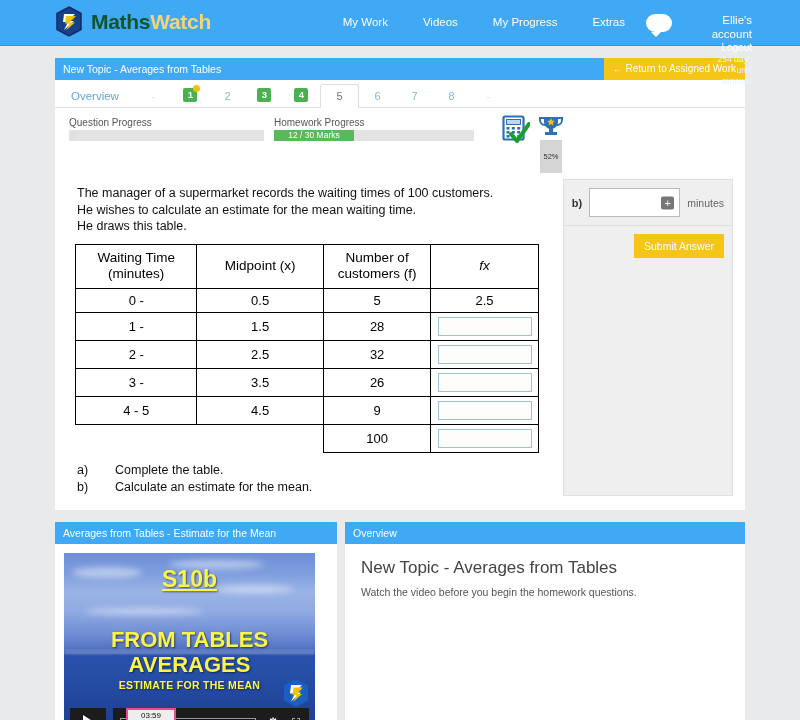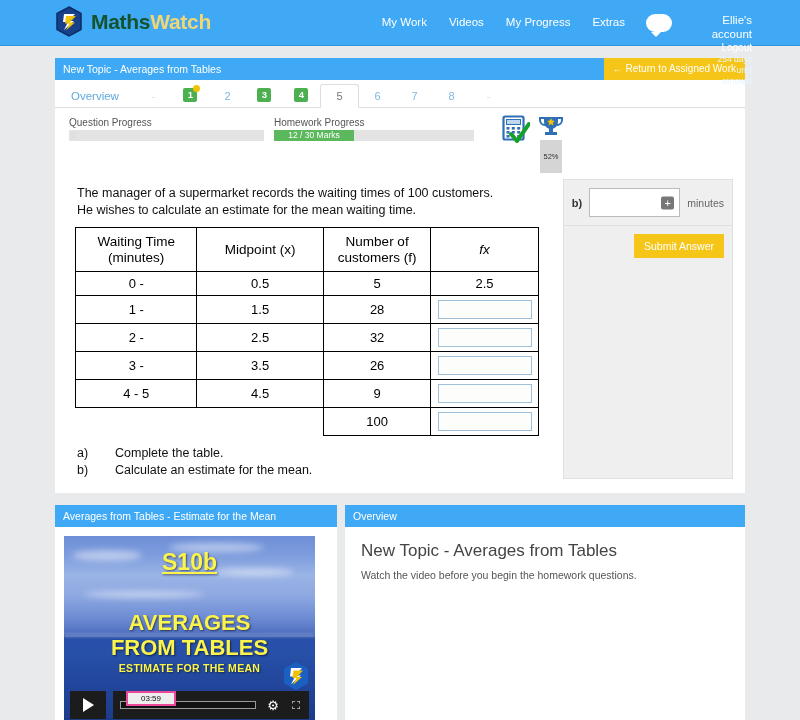--- a/index.html
+++ b/index.html
@@ -17,21 +17,21 @@
     height:46px; background:#3fa9f5; position:relative;
     border-bottom:1px solid #2f95de;
   }
   .brand { position:absolute; left:55px; top:6px; display:flex; align-items:center; gap:8px; }
   .logo-hex { width:28px; height:31px; position:relative; }
   .brand-text { font-size:21px; font-weight:bold; letter-spacing:-.3px; }
   .brand-maths { color:#14532d; }
   .brand-watch { color:#f2d675; }
 
   .nav { position:absolute; right:0; top:0; height:46px; }
-  .nav-links { position:absolute; top:16px; right:175px; display:flex; gap:22px; white-space:nowrap;}
+  .nav-links { position:absolute; top:16px; right:175px; display:flex; gap:35px; white-space:nowrap;}
   .nav-links a { color:#ffffff; font-size:11.5px; text-decoration:none; }
   .acct { position:absolute; right:48px; top:13px; text-align:right; line-height:1.25; }
   .acct .name { color:#ffffff; font-size:11.5px; }
   .acct .logout { color:#ffffff; font-size:10px; }
   .acct .renew { color:#e8f4ff; font-size:8.5px; }
   .bubble {
     position:absolute; right:128px; top:14px;
     width:26px; height:18px; background:#fff; border-radius:9px;
   }
   .bubble::after{
@@ -330,20 +330,21 @@
         </span>
       </div>
     </div>
 
     <div class="split">
 
       <div class="qside">
         <div class="qtext">
           <div>The manager of a supermarket records the waiting times of 100 customers.</div>
           <div>He wishes to calculate an estimate for the mean waiting time.</div>
+          <div>He draws this table.</div>
         </div>
 
         <table class="dt">
           <thead>
             <tr>
               <th class="c1">
                 <div>Waiting Time</div>
                 <div>(minutes)</div>
               </th>
               <th class="c2">
@@ -441,22 +442,22 @@
       <div class="vbody">
         <div class="thumb">
           <div class="sky"></div>
           <div class="cloud" style="left:8px;  top:14px; width:70px; height:11px;"></div>
           <div class="cloud" style="left:105px; top:7px;  width:95px; height:9px;"></div>
           <div class="cloud" style="left:150px; top:32px; width:80px; height:8px;"></div>
           <div class="cloud" style="left:20px;  top:55px; width:120px;height:7px;"></div>
           <div class="horizon"></div>
           <div class="t-s10b">S10b</div>
           <div class="t-main">
+            <div>FROM TABLES</div>
             <div>AVERAGES</div>
-            <div>FROM TABLES</div>
           </div>
           <div class="t-sub">ESTIMATE FOR THE MEAN</div>
 
           <span class="vlogo">
             <svg width="28" height="30" viewBox="0 0 28 30">
               <polygon points="14,1 26,7.5 26,22.5 14,29 2,22.5 2,7.5" fill="#1b5fc0"></polygon>
               <polygon points="9,7 20,7 13,14.5 19,14.5 9,23.5 13,15.5 8,15.5" fill="#ffffff"></polygon>
               <polygon points="11.5,9.5 21,9.5 15,16 20,16 11,24 14.5,17 10.5,17" fill="#f2c200"></polygon>
             </svg>
           </span>

